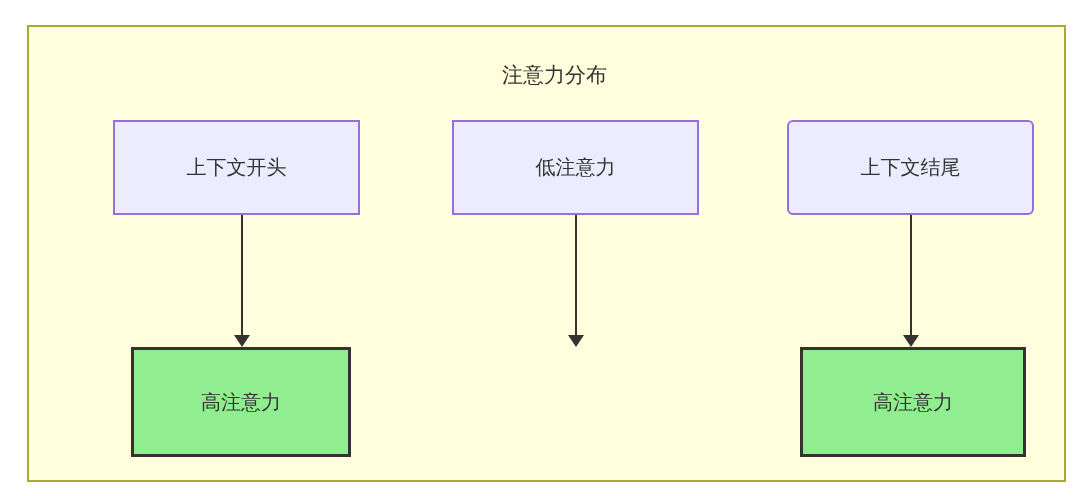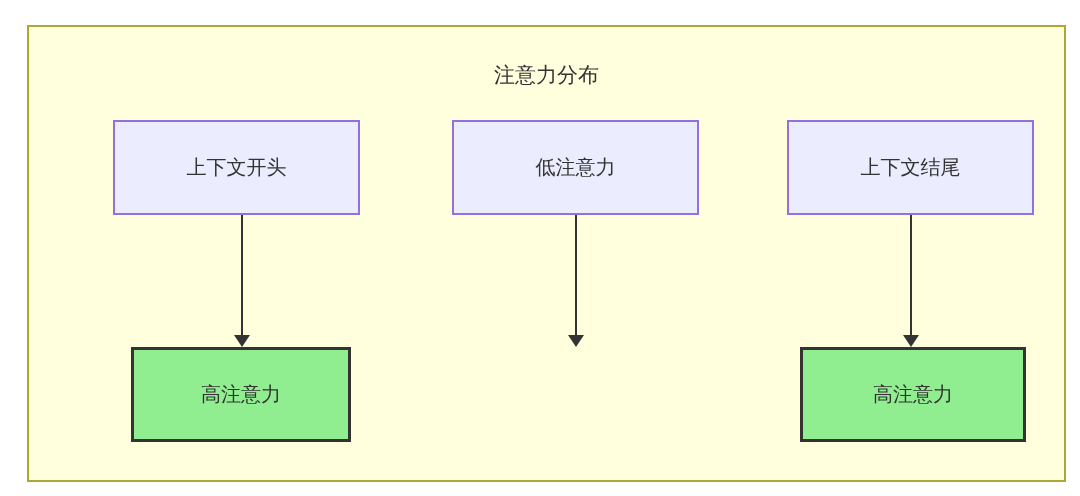--- a/index.html
+++ b/index.html
@@ -21,21 +21,21 @@
     left: 27px;
     top: 25px;
     width: 1039px;
     height: 457px;
     background: var(--container-fill, #ffffde);
     border: 2px solid var(--container-border, #aaaa33);
     box-sizing: border-box;
   }
   .diagram-title {
     position: absolute;
-    left: 0;
+    left: 8px;
     top: 34px;
     width: 100%;
     text-align: center;
     font-size: 21px;
     color: var(--text, #333);
   }
   .node {
     position: absolute;
     display: flex;
     align-items: center;
@@ -47,24 +47,24 @@
   }
   .source {
     top: 93px;
     width: 247px;
     height: 95px;
     background: var(--source-fill, #ECECFF);
     border: 2px solid var(--source-border, #9370DB);
   }
   .source.col-0 { left: 84px; }
   .source.col-1 { left: 423px; }
-  .source.col-2 { left: 758px; }
+  .source.col-2 { left: 758px; border-radius: 6px; }
   .result {
     top: 320px;
-    height: 95px;
+    height: 110px;
     border: 3px solid var(--result-border, #333333);
     text-align: center;
   }
   .result.high { background: var(--high-fill, #90EE90); }
   .result.low  { background: var(--low-fill,  #FF9999); }
   .result.col-0 { left: 102px; width: 220px; }
   .result.col-1 { left: 438px; width: 218px; }
   .result.col-2 { left: 771px; width: 226px; }
   .arrow {
     position: absolute;

